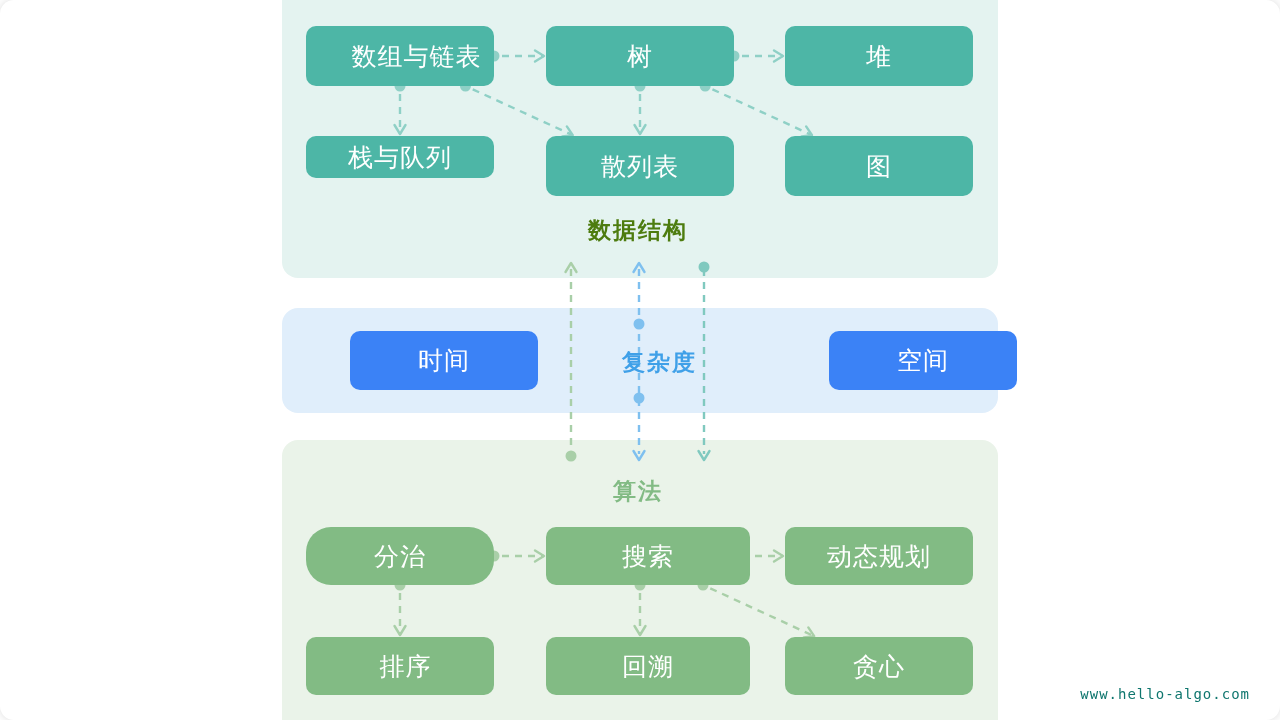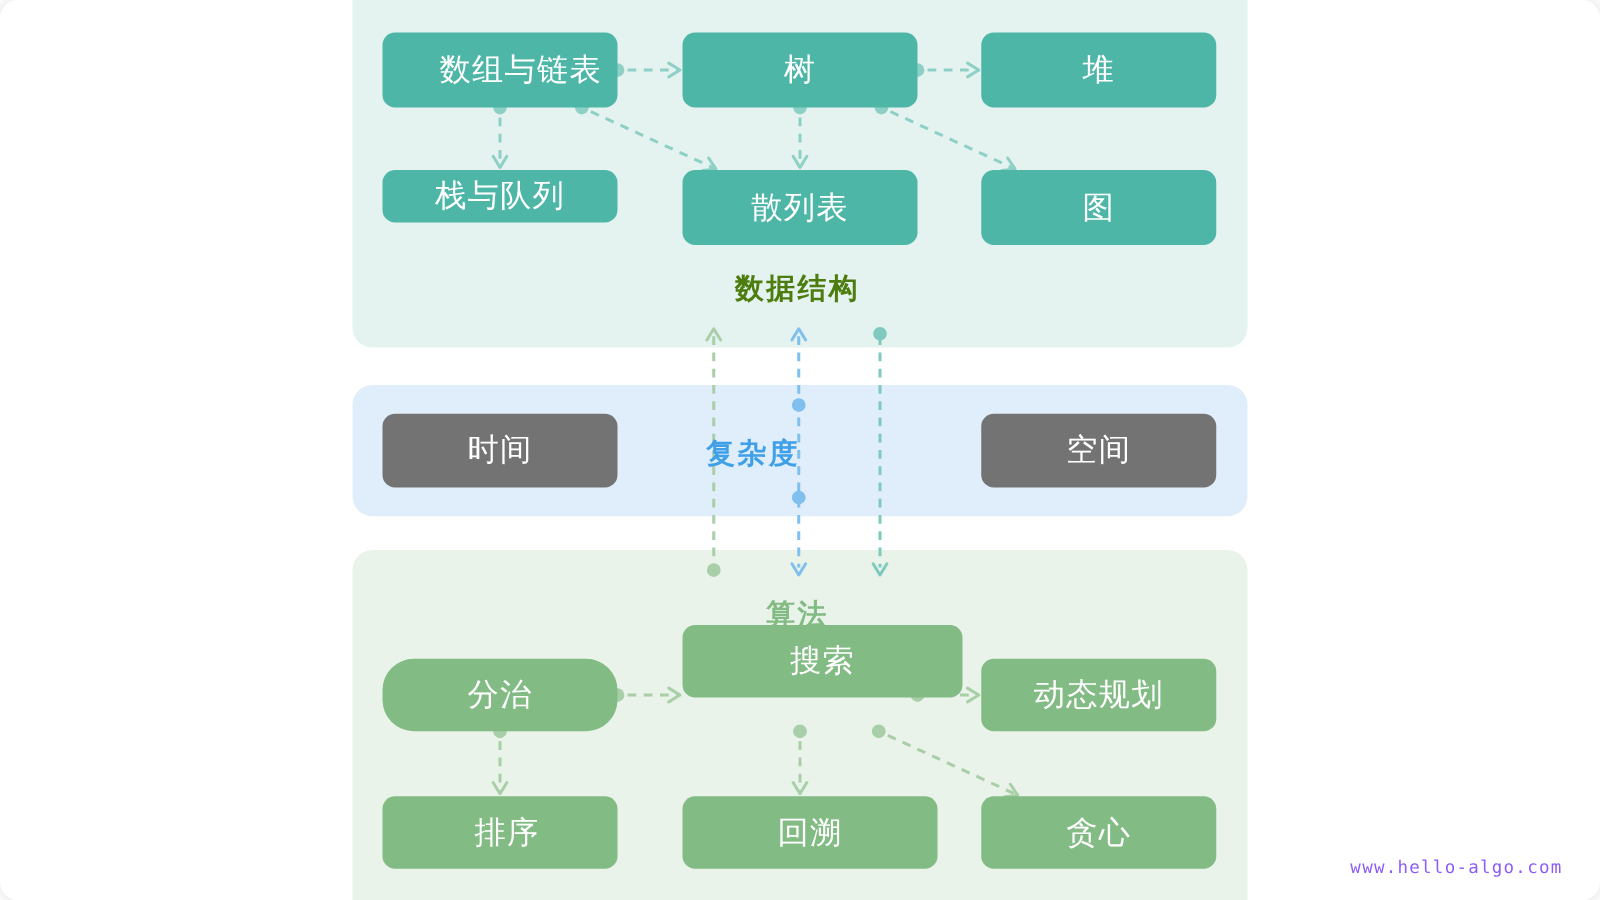--- a/index.html
+++ b/index.html
@@ -39,21 +39,21 @@
     justify-content: center;
     border-radius: 10px;
     color: #ffffff;
     font-size: 25px;
     letter-spacing: 1px;
     line-height: 1;
     white-space: nowrap;
     user-select: none;
   }
   .node-ds   { background: #4db6a6; }
-  .node-cx   { background: #737373; }
+  .node-cx   { background: #3b82f6; margin-left: 44px; }
   .node-algo { background: #82bb84; }
 
   
   .caption {
     position: absolute;
     font-size: 23px;
     font-weight: bold;
     letter-spacing: 2px;
     white-space: nowrap;
     user-select: none;
@@ -69,21 +69,21 @@
     width: 1280px;
     height: 720px;
     pointer-events: none;
   }
 
   
   #watermark {
     position: absolute;
     right: 30px;
     bottom: 18px;
-    color: #8b5cf6;
+    color: #0f766e;
     font-family: "DejaVu Sans Mono", "Liberation Mono", monospace;
     font-size: 14px;
     letter-spacing: 1px;
     user-select: none;
   }
 </style>
 </head>
 <body>
 
 <div id="canvas">
@@ -143,25 +143,25 @@
   <div class="node node-ds" style="left: 546px; top: 26px; width: 188px; height: 60px;">树</div>
   <div class="node node-ds" style="left: 785px; top: 26px; width: 188px; height: 60px;">堆</div>
   <div class="node node-ds" style="left: 306px; top: 136px; width: 188px; height: 42px;">栈与队列</div>
   <div class="node node-ds" style="left: 546px; top: 136px; width: 188px; height: 60px;">散列表</div>
   <div class="node node-ds" style="left: 785px; top: 136px; width: 188px; height: 60px;">图</div>
 
   <div class="node node-cx" style="left: 306px; top: 331px; width: 188px; height: 59px;">时间</div>
   <div class="node node-cx" style="left: 785px; top: 331px; width: 188px; height: 59px;">空间</div>
 
   <div class="node node-algo" style="left: 306px; top: 527px; width: 188px; height: 58px; border-radius: 25px;">分治</div>
-  <div class="node node-algo" style="left: 546px; top: 500px; width: 224px; height: 58px;">搜索</div>
+  <div class="node node-algo" style="left: 546px; top: 527px; width: 204px; height: 58px;">搜索</div>
   <div class="node node-algo" style="left: 785px; top: 527px; width: 188px; height: 58px;">动态规划</div>
   <div class="node node-algo" style="left: 306px; top: 637px; width: 188px; height: 58px; padding-left: 11px;">排序</div>
   <div class="node node-algo" style="left: 546px; top: 637px; width: 204px; height: 58px;">回溯</div>
   <div class="node node-algo" style="left: 785px; top: 637px; width: 188px; height: 58px;">贪心</div>
 
   <div class="caption cap-ds" style="left: 588px; top: 215px;">数据结构</div>
-  <div class="caption cap-cx" style="left: 565px; top: 347px;">复杂度</div>
+  <div class="caption cap-cx" style="left: 622px; top: 347px;">复杂度</div>
   <div class="caption cap-algo" style="left: 613px; top: 476px;">算法</div>
 
   <div id="watermark">www.hello-algo.com</div>
 
 </div>
 
 </body></html>

